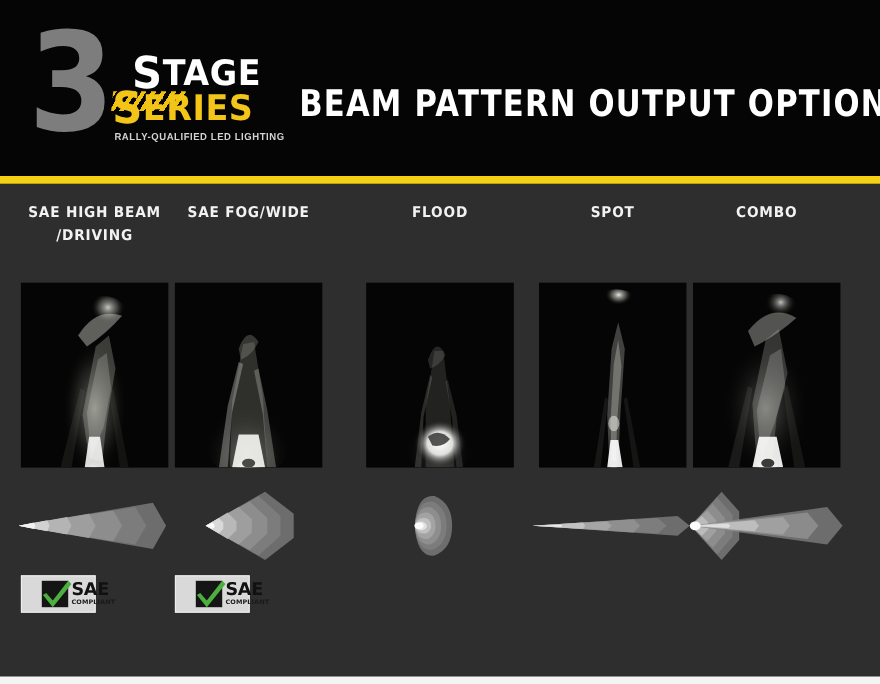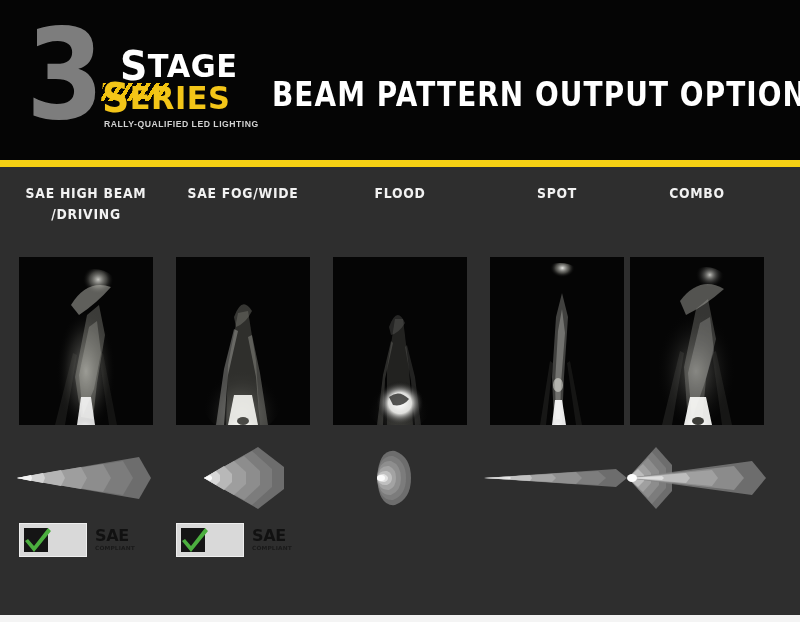--- a/index.html
+++ b/index.html
@@ -144,22 +144,21 @@
   .beam svg { display: block; }
 
   .sae-badge {
     position: absolute;
     left: 11px; top: 356px;
     width: 68px; height: 34px;
     background: #d9d9d9;
     border: 1px solid #eeeeee;
     display: flex;
     align-items: center;
-    padding: 3px 4px;
-    gap: 44px;
+    padding: 3px 18px;
   }
   .sae-check-box {
     position: relative;
     width: 24px; height: 24px;
     background: #151515;
     flex: 0 0 auto;
   }
   .sae-check-box svg { position: absolute; left: -2px; top: -4px; }
   .sae-text {
     flex: 1 1 auto;
@@ -272,21 +271,21 @@
             <path d="M6 15 L12 22 L26 4 L29 7 L12 28 L3 17 Z" fill="#4caf3f"></path>
           </svg>
         </span>
         <span class="sae-text">
           <span class="sae-word">SAE</span>
           <span class="sae-sub">COMPLIANT</span>
         </span>
       </div>
     </div>
 
-    <div class="col" style="left:165px">
+    <div class="col" style="left:148px">
       <div class="col-label">SAE FOG/WIDE</div>
 
       <div class="photo">
         <svg width="134" height="168" viewBox="0 0 134 168">
           <defs>
             <radialGradient id="p2hot" cx="50%" cy="92%" r="34%">
               <stop offset="0%" stop-color="#ffffff"></stop>
               <stop offset="40%" stop-color="#d6d6d0" stop-opacity="0.8"></stop>
               <stop offset="100%" stop-color="#000000" stop-opacity="0"></stop>
             </radialGradient>

